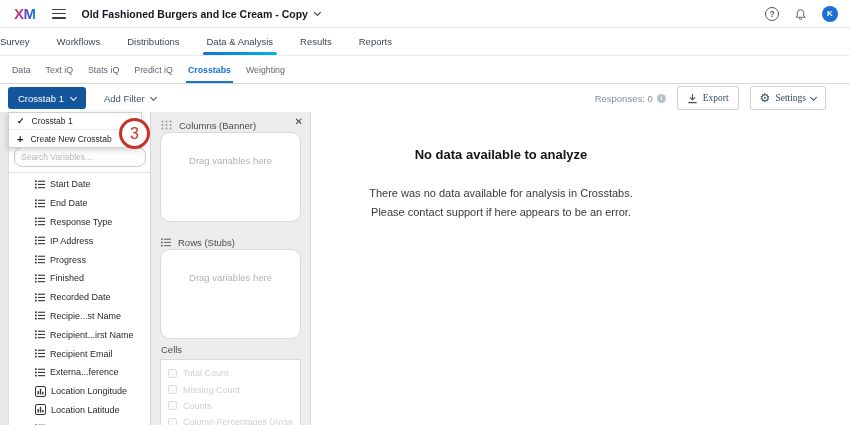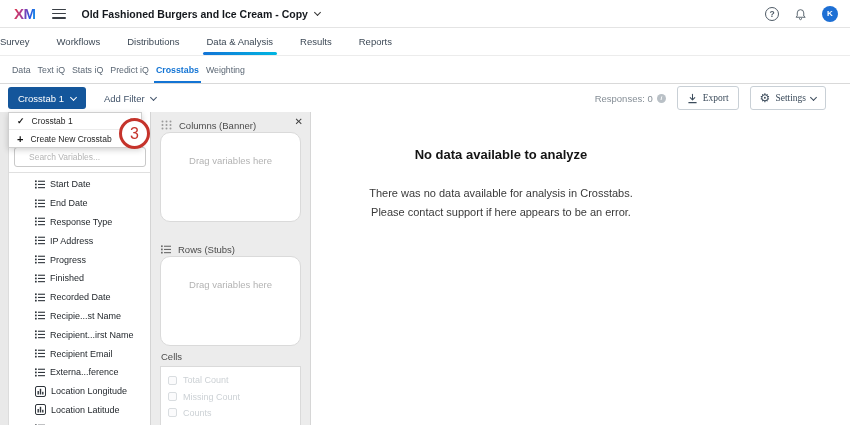--- a/index.html
+++ b/index.html
@@ -21,49 +21,49 @@
   .help-icn { width:14px; height:14px; border:1.2px solid #4f5b66; border-radius:50%; display:flex; align-items:center; justify-content:center; font-size:8.5px; font-weight:bold; color:#4f5b66; cursor:pointer; }
   .avatar { width:16px; height:16px; border-radius:50%; background:#1d6fd4; color:#fff; font-size:8px; font-weight:bold; display:flex; align-items:center; justify-content:center; cursor:pointer; }
 
   
   .mainnav { height:28px; display:flex; align-items:stretch; gap:27px; padding-left:0; border-bottom:1px solid #ececec; background:#fff; }
   .mainnav .nav-item { display:flex; align-items:center; font-size:9.5px; color:#3d4956; cursor:pointer; position:relative; }
   .mainnav .nav-item.active::after { content:""; position:absolute; left:-4px; right:-4px; bottom:0; height:3px;
     background:linear-gradient(90deg,#1273d6,#00b6e2); border-radius:2px; }
 
   
-  .subnav { height:28px; display:flex; align-items:stretch; gap:3px; padding-left:10px; border-bottom:1px solid #d9d9d9; background:#fff; }
+  .subnav { height:28px; display:flex; align-items:stretch; gap:11px; padding-left:10px; border-bottom:1px solid #d9d9d9; background:#fff; }
   .subnav .sub-item { display:flex; align-items:center; font-size:8.8px; color:#5b6774; cursor:pointer; position:relative; padding:0 2px; }
   .subnav .sub-item.active { color:#1374d4; font-weight:bold; }
   .subnav .sub-item.active::after { content:""; position:absolute; left:0; right:0; bottom:0; height:2.5px; background:#1374d4; }
 
   
   .toolbar { height:28px; display:flex; align-items:center; padding:0 24px 0 8px; background:#fff; }
   .crosstab-btn { height:22px; background:#14569b; color:#fff; border:none; border-radius:3px; font-size:9.5px; font-family:inherit; padding:0 10px; display:flex; align-items:center; gap:7px; cursor:pointer; }
   .addfilter { margin-left:18px; font-size:9.5px; color:#42546a; display:flex; align-items:center; gap:6px; cursor:pointer; }
   .toolbar-right { margin-left:auto; display:flex; align-items:center; }
   .responses { font-size:9.5px; color:#858e96; display:flex; align-items:center; gap:4px; }
   .info-dot { width:9px; height:9px; border-radius:50%; background:#b9c0c6; color:#fff; font-size:6px; display:flex; align-items:center; justify-content:center; font-style:italic; font-weight:bold; }
   .tool-btn { height:24px; margin-left:11px; background:#fff; border:1px solid #c9d0d6; border-radius:3px; color:#3b4b5b; font-size:9.5px; font-family:Liberation Serif, serif; padding:0 9px; display:flex; align-items:center; gap:5px; cursor:pointer; }
   .gear { font-size:12px; line-height:1; }
 
   
   .content { display:flex; height:313px; background:#fff; position:relative; }
   .gutter { width:9px; background:#e9e9e9; border-right:1px solid #dcdcdc; }
 
   .varpanel { width:142px; background:#fff; border-right:1px solid #d4d4d4; overflow:hidden; }
-  .search-input { display:block; width:132px; height:20px; margin:35px 5px 0 5px; border:1px solid #c9c9c9; border-radius:3px; font-size:8.5px; font-family:inherit; padding:0 14px; color:#333; }
+  .search-input { display:block; width:132px; height:20px; margin:35px 5px 0 5px; border:1px solid #c9c9c9; border-radius:8px; font-size:8.5px; font-family:inherit; padding:0 6px; color:#333; }
   .search-input::placeholder { color:#b5b5b5; }
   .varlist { margin-top:5px; border-top:1px solid #e0e0e0; padding-top:2px; }
   .vrow { height:18.8px; display:flex; align-items:center; padding-left:26px; gap:5px; font-size:9px; color:#24292e; cursor:grab; white-space:nowrap; }
   .vrow svg { flex:none; color:#2f353b; }
 
   .builder { width:160px; background:#ececec; border-right:1px solid #d6d6d6; position:relative; font-size:9.5px; overflow:hidden; }
   .bheader { display:flex; align-items:center; gap:7px; padding:6px 10px 0 10px; height:20px; color:#4c4c4c; }
-  .bheader.rows-h { margin-top:16px; height:18px; padding-top:4px; }
+  .bheader.rows-h { margin-top:9px; height:18px; padding-top:4px; }
   .close-x { position:absolute; top:5px; right:7px; font-size:10px; color:#3d3d3d; cursor:pointer; line-height:1; }
   .dropzone { margin:0 9px; height:90px; background:#fff; border:1px solid #dadada; border-radius:10px; text-align:center; padding-top:22px; color:#b3b3b3; font-size:9.5px; }
   .cells-label { margin-top:5px; padding:0 10px; height:13px; color:#4c4c4c; }
   .cellsbox { margin:2px 9px 0 9px; background:#fff; border:1px solid #dadada; padding:5px 7px; height:95px; }
   .cellrow { height:16.4px; display:flex; align-items:center; gap:6px; font-size:9px; color:#ccd1d5; white-space:nowrap; overflow:hidden; }
   .cbox { width:9px; height:9px; border:1px solid #d9dde0; border-radius:2px; background:#fbfbfc; flex:none; }
 
   .mainarea { flex:1; background:#fff; position:relative; }
   .empty-state { position:absolute; top:35px; left:10px; width:360px; text-align:center; }
   .empty-title { font-size:13px; font-weight:bold; color:#141414; margin-bottom:22px; }

